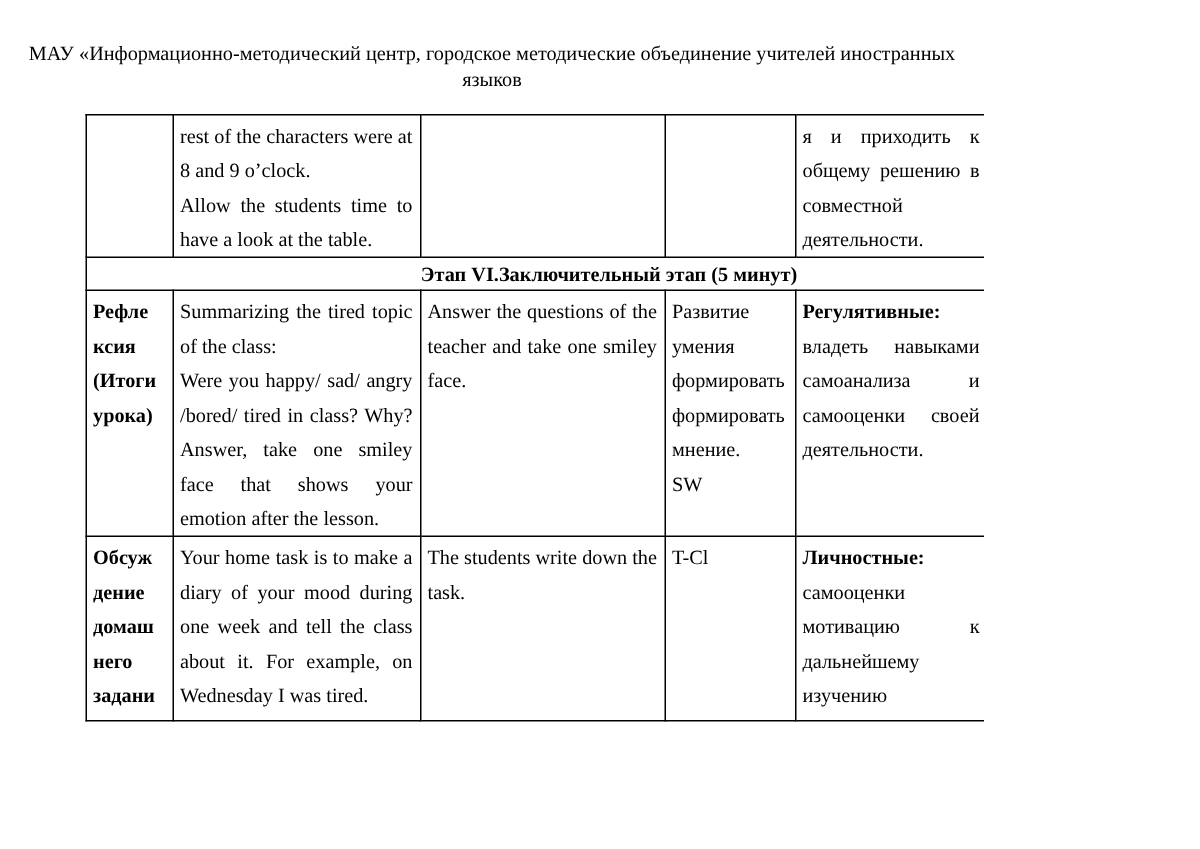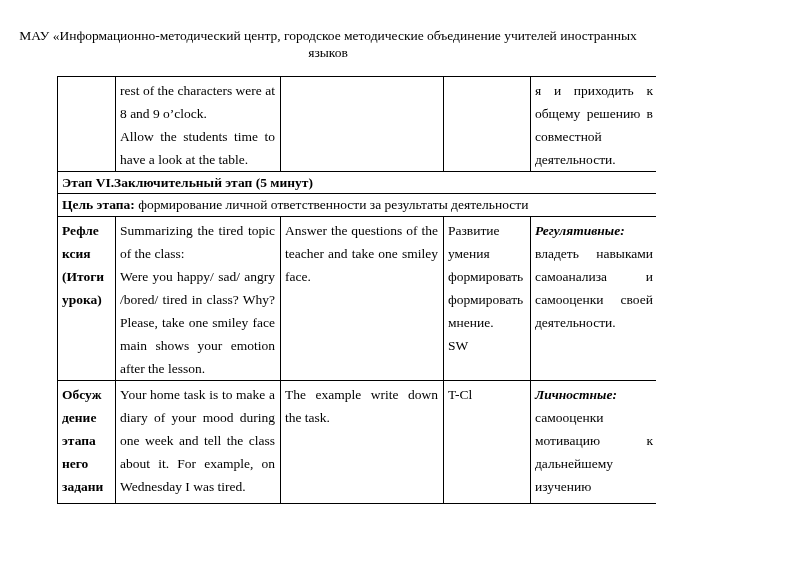--- a/index.html
+++ b/index.html
@@ -39,28 +39,28 @@
     vertical-align: top;
     font-size: 13.5px;
     line-height: 23px;
     padding: 2px 5px 0 4px;
     overflow: hidden;
   }
   td.cell p { margin: 0; }
   .just { text-align: justify; }
   .pre  { white-space: pre-line; }
   .label { font-weight: bold; }
-  .bi { font-weight: bold; font-style: italic; }
+  .bi { font-weight: bold; }
   .stage { font-weight: bold; }
   tr.r-cont    { height: 93px; }
   tr.r-stage   { height: 22px; }
   tr.r-goal    { height: 23px; }
   tr.r-reflect { height: 164px; }
   tr.r-home    { height: 123px; }
-  tr.r-stage td.cell, tr.r-goal td.cell { line-height: 18px; }
+  tr.r-stage td.cell, tr.r-goal td.cell { line-height: 18px; text-align: center; }
 </style>
 </head>
 <body>
 
 <div class="page">
 
   <div class="doc-header">
     <div>МАУ «Информационно-методический центр, городское методические объединение учителей иностранных языков</div>
   </div>
 
@@ -86,60 +86,57 @@
         <td class="cell just">
           <p>я и приходить к общему решению в совместной деятельности.</p>
         </td>
         <td class="cell"></td>
       </tr>
 
       <tr class="r-stage">
         <td class="cell stage" colspan="6">Этап VI.Заключительный этап (5 минут)</td>
       </tr>
 
-      <tr class="r-goal">
-        <td class="cell" colspan="6"><b>Цель этапа:</b><span> формирование личной ответственности за результаты деятельности</span></td>
-      </tr>
 
       <tr class="r-reflect">
         <td class="cell label pre">Рефле
 ксия
 (Итоги
 урока)</td>
         <td class="cell just">
           <p>Summarizing the tired topic of the class:</p>
-          <p>Were you happy/ sad/ angry /bored/ tired in class? Why? Please, take one smiley face main shows your emotion after the lesson.</p>
+          <p>Were you happy/ sad/ angry /bored/ tired in class? Why? Answer, take one smiley face that shows your emotion after the lesson.</p>
         </td>
         <td class="cell just">
           <p>Answer the questions of the teacher and take one smiley face.</p>
         </td>
         <td class="cell">
           <p>Развитие умения формировать формировать мнение.</p>
           <p>SW</p>
         </td>
         <td class="cell just">
           <p class="bi">Регулятивные:</p>
           <p>владеть навыками самоанализа и самооценки своей деятельности.</p>
         </td>
         <td class="cell">
           <p>Приложение 7</p>
         </td>
       </tr>
 
       <tr class="r-home">
         <td class="cell label pre">Обсуж
 дение
-этапа
+домаш
 него
 задани</td>
         <td class="cell just">
           <p>Your home task is to make a diary of your mood during one week and tell the class about it. For example, on Wednesday I was tired.</p>
         </td>
         <td class="cell just">
-          <p>The example write down the task.</p>
+          <p>The students write down the task.</p>
         </td>
         <td class="cell">
           <p>T-Cl</p>
         </td>
         <td class="cell just">
           <p class="bi">Личностные:</p>
           <p>самооценки мотивацию к дальнейшему изучению</p>
         </td>
         <td class="cell"></td>
       </tr>

